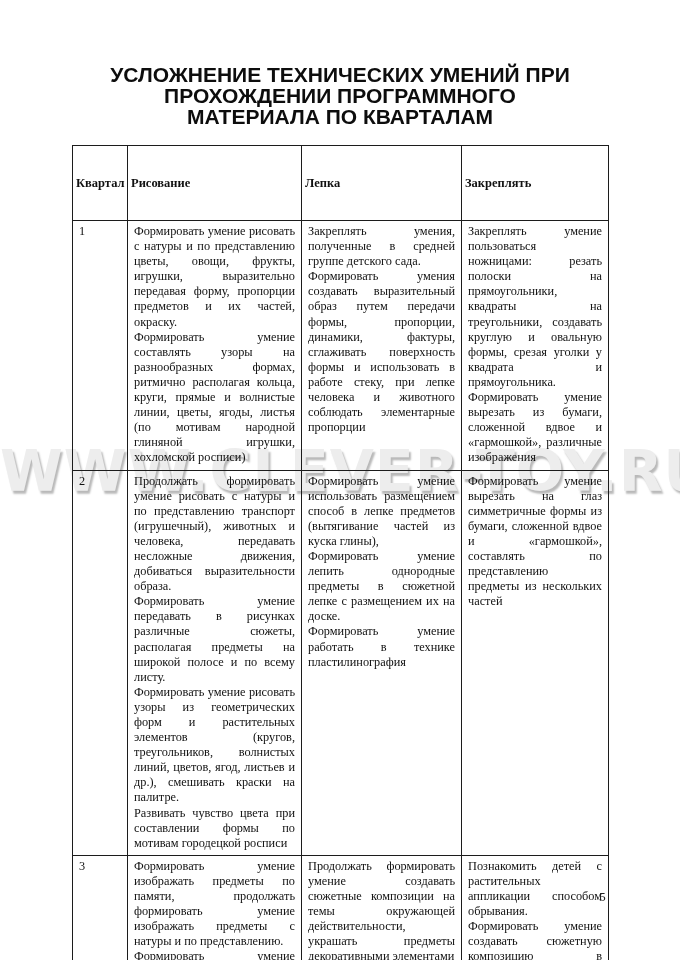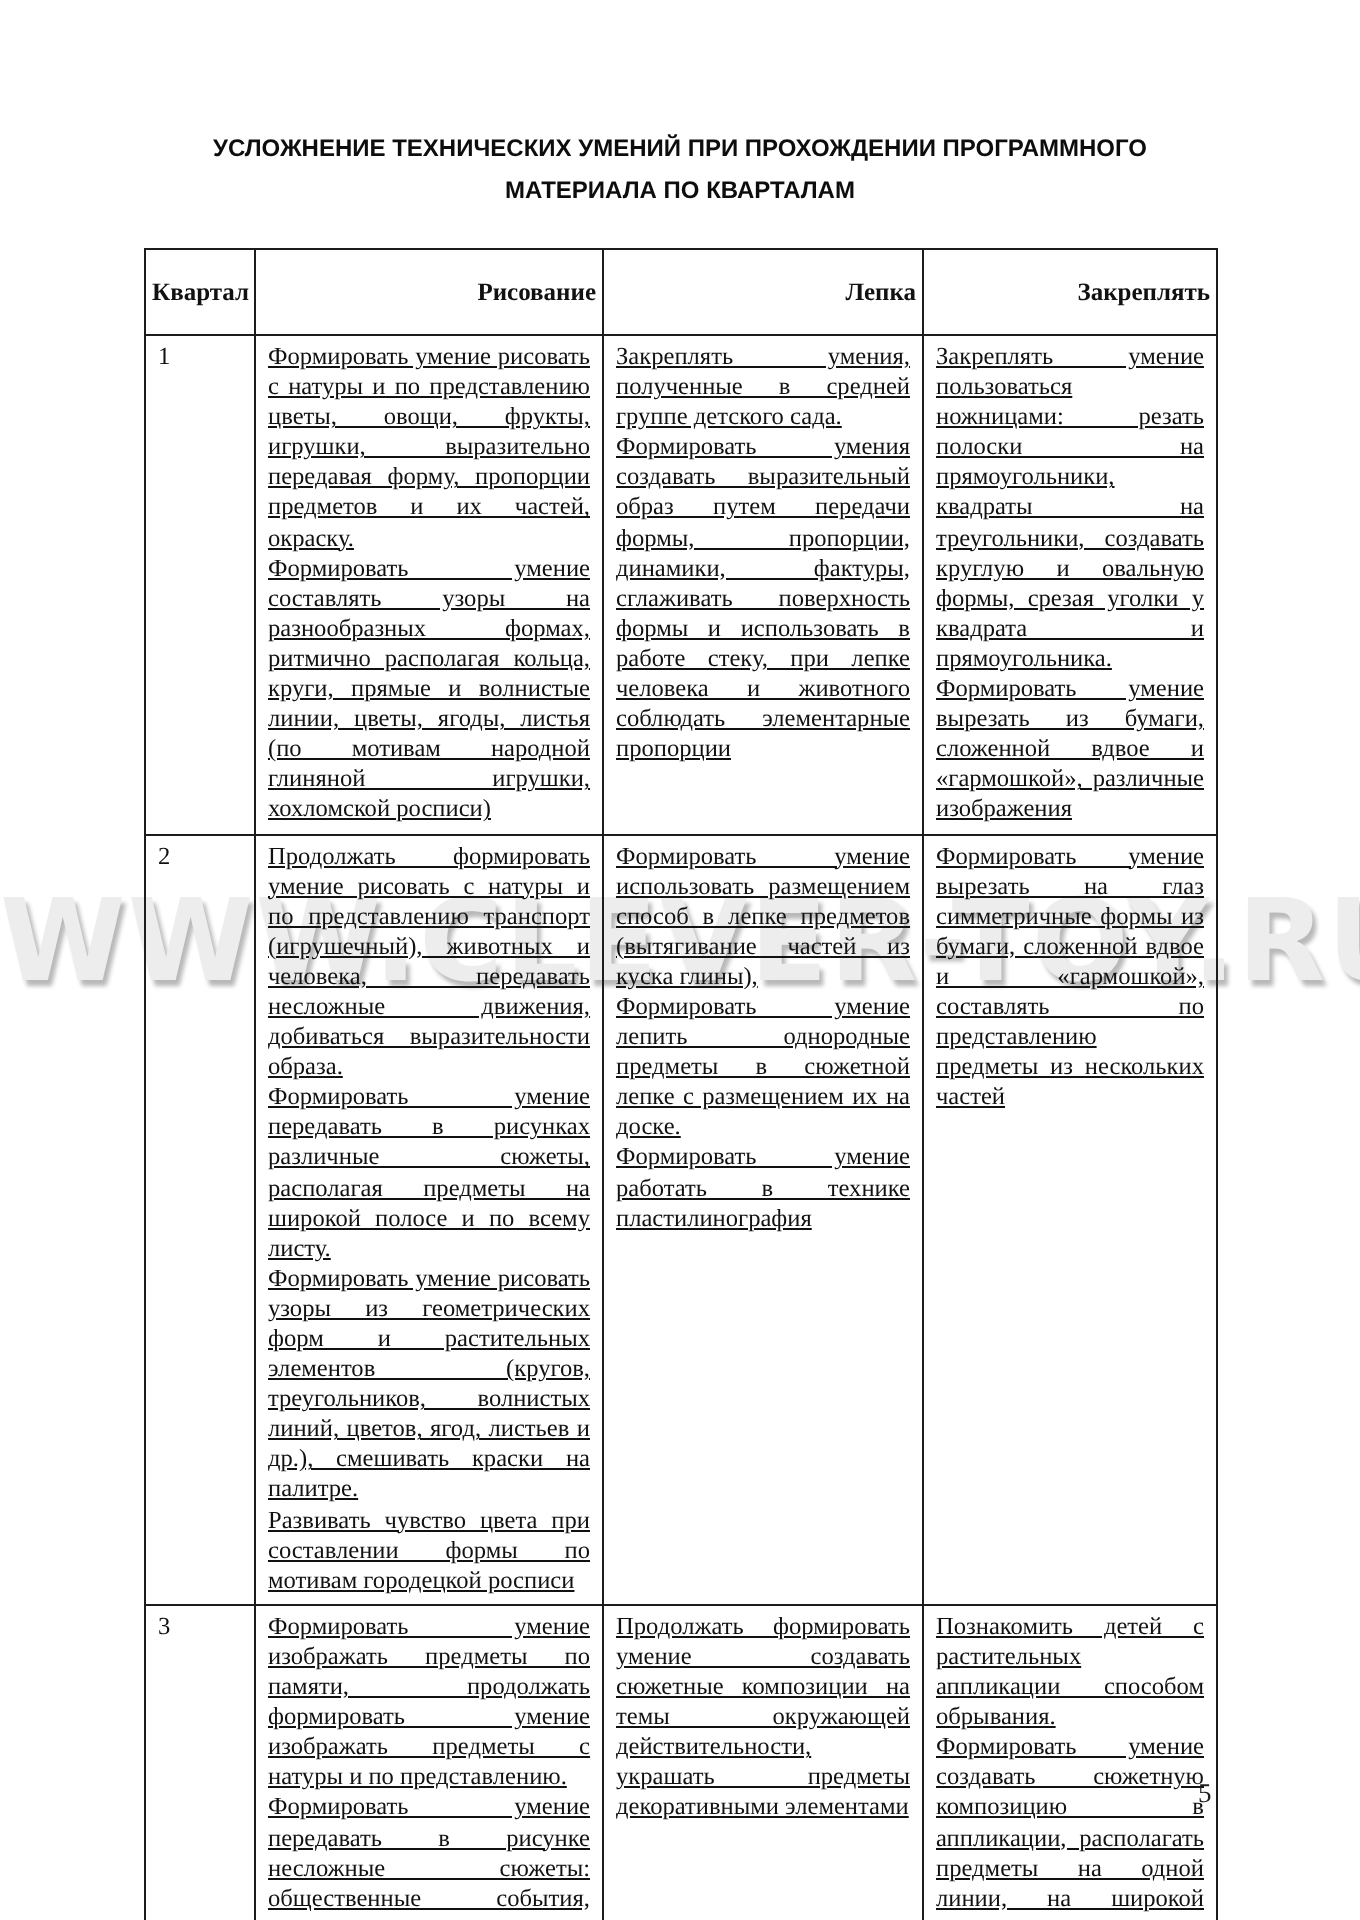--- a/index.html
+++ b/index.html
@@ -35,21 +35,21 @@
   }
   .title {
     position: relative;
     z-index: 1;
     margin: 0 auto;
     padding-top: 64px;
     width: 470px;
     text-align: center;
     font-family: "Liberation Sans", sans-serif;
     font-weight: bold;
-    font-size: 12px;
+    font-size: 21px;
     line-height: 21px;
     color: #0d0d0d;
   }
   table.skills {
     position: relative;
     z-index: 1;
     border-collapse: collapse;
     table-layout: fixed;
     margin: 18px 0 0 72px;
     width: 536px;
@@ -61,37 +61,37 @@
   table.skills col.c-applique { width: 147px; }
   table.skills th,
   table.skills td {
     border: 1px solid #1c1c1c;
     vertical-align: top;
     background: transparent;
   }
   table.skills th {
     height: 38px;
     vertical-align: middle;
-    text-align: right;
+    text-align: left;
     font-family: "Liberation Serif", serif;
     font-weight: bold;
     font-size: 12.5px;
-    padding: 2px 3px;
+    padding: 18px 3px;
   }
   table.skills td {
     font-size: 12.3px;
     line-height: 15.1px;
     padding: 3px 6px 4px 6px;
   }
   td.quarter {
     text-align: left;
     padding-left: 6px;
     font-size: 12.5px;
   }
-  td.content { text-align: justify; text-decoration: underline; }
+  td.content { text-align: justify; }
   td.content .para { margin: 0; }
   tr.row-1 { height: 207px; }
   tr.row-2 { height: 296px; }
   tr.row-3 { height: 212px; }
   .page-number {
     position: absolute;
     z-index: 1;
     top: 889px;
     left: 599px;
     font-family: "Liberation Serif", serif;

